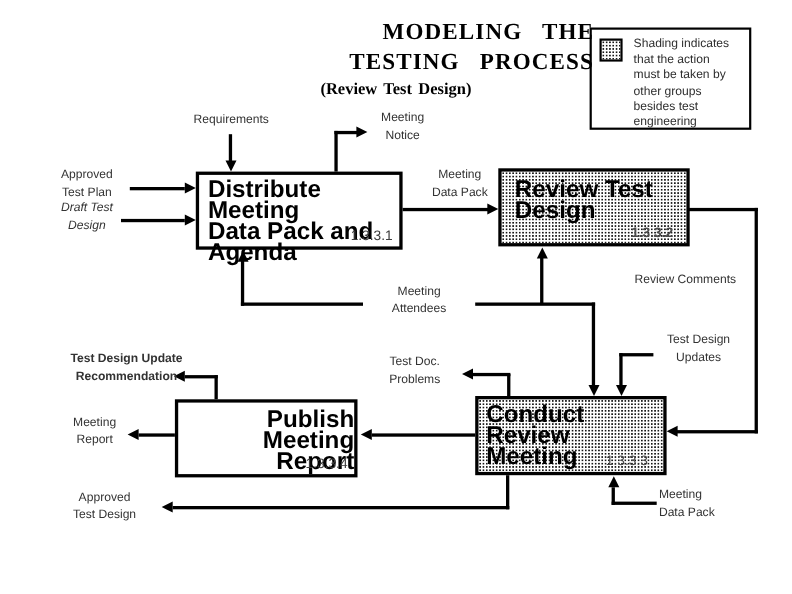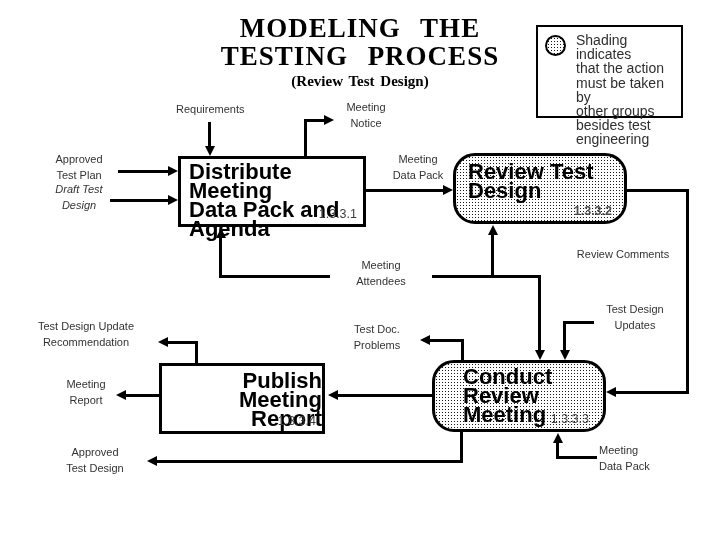--- a/index.html
+++ b/index.html
@@ -1,34 +1,34 @@
 <!DOCTYPE html>
 <html><head>
 <meta charset="utf-8">
 <style>
   html,body{margin:0;padding:0;background:#fff;}
   #canvas{position:relative;width:720px;height:540px;background:#fff;overflow:hidden;
           font-family:"Liberation Sans", sans-serif;}
   
   .title-wrap{position:absolute;left:180px;top:14px;width:360px;text-align:center;
               font-family:"Liberation Serif", serif;color:#000;}
-  .title-line{font-size:27px;font-weight:bold;letter-spacing:1px;word-spacing:12px;line-height:28px;}
+  .title-line{font-size:21px;font-weight:bold;letter-spacing:1px;word-spacing:12px;line-height:28px;text-align:right;}
   .title-sub{font-size:15px;font-weight:bold;line-height:22px;word-spacing:2px;}
   
   .legend{position:absolute;left:536px;top:25px;width:147px;height:93px;border:2px solid #000;box-sizing:border-box;}
   .legend-swatch{position:absolute;left:7px;top:8px;width:21px;height:21px;border:2px solid #000;box-sizing:border-box;}
-  .legend-text{position:absolute;left:38px;top:6px;width:104px;font-size:14px;line-height:14.2px;
+  .legend-text{position:absolute;left:38px;top:6px;width:104px;font-size:11px;line-height:14.2px;
                color:#2e2e2e;white-space:pre-line;}
   
   .pbox{position:absolute;border:3px solid #000;box-sizing:border-box;background:#fff;}
   .pbox .box-label{position:absolute;left:8px;top:3px;font-size:22px;font-weight:bold;color:#000;
                    line-height:19px;white-space:pre-line;}
   .pbox .box-num{position:absolute;right:6px;bottom:3px;font-size:12.5px;color:#3c3c3c;font-weight:normal;}
   .shaded{background-color:#fff;background-image:radial-gradient(circle,#161616 0.8px, transparent 0.95px);
-          background-size:3px 3px;border-radius:22px;}
+          background-size:3px 3px;}
   .shaded .box-num{color:#4a4a4a;}
   
   .lbl{position:absolute;font-size:11px;line-height:15.5px;color:#333;text-align:center;
        white-space:pre-line;}
   .lbl.onln{background:#fff;padding:0 3px;}
   
   .seg{position:absolute;background:#000;}
   .ah{position:absolute;width:0;height:0;border-style:solid;border-color:transparent;}
   .ah.r{border-width:5px 0 5px 10px;border-left-color:#000;}
   .ah.l{border-width:5px 10px 5px 0;border-right-color:#000;}
@@ -69,21 +69,21 @@
     <div class="box-num" style="right:12px;font-weight:bold;">1.3.3.2</div>
   </div>
 
   <div class="pbox" style="left:159px;top:363px;width:166px;height:71px;text-align:right;">
     <div class="box-label" style="top:5px;">Publish Meeting
 Report</div>
     <div class="box-num">1.3.3.4</div>
   </div>
 
   <div class="pbox shaded" style="left:432px;top:360px;width:174px;height:72px;">
-    <div class="box-label" style="left:28px;top:4px;">Conduct Review
+    <div class="box-label" style="left:7px;top:4px;">Conduct Review
 Meeting</div>
     <div class="box-num" style="right:14px;">1.3.3.3</div>
   </div>
 
   <div>
     <div class="seg" style="left:208px;top:122px;width:3px;height:26px;"></div>
     <div class="ah d" style="left:205px;top:146px;"></div>
   </div>
 
   <div>
@@ -169,21 +169,21 @@
 Notice</div>
   <div class="lbl" style="left:38px;top:152px;width:82px;">Approved
 Test Plan</div>
   <div class="lbl" style="left:36px;top:182px;width:86px;font-style:italic;">Draft Test
 Design</div>
   <div class="lbl" style="left:384px;top:152px;width:68px;">Meeting
 Data Pack</div>
   <div class="lbl onln" style="left:330px;top:258px;width:96px;">Meeting
 Attendees</div>
   <div class="lbl" style="left:558px;top:247px;width:130px;">Review Comments</div>
-  <div class="lbl" style="left:19px;top:319px;width:134px;">Test Design Update
+  <div class="lbl" style="left:48px;top:319px;width:134px;font-weight:bold;">Test Design Update
 Recommendation</div>
   <div class="lbl" style="left:337px;top:322px;width:80px;">Test Doc.
 Problems</div>
   <div class="lbl" style="left:589px;top:302px;width:92px;">Test Design
 Updates</div>
   <div class="lbl" style="left:50px;top:377px;width:72px;">Meeting
 Report</div>
   <div class="lbl" style="left:48px;top:445px;width:94px;">Approved
 Test Design</div>
   <div class="lbl" style="left:599px;top:443px;width:72px;text-align:left;">Meeting

